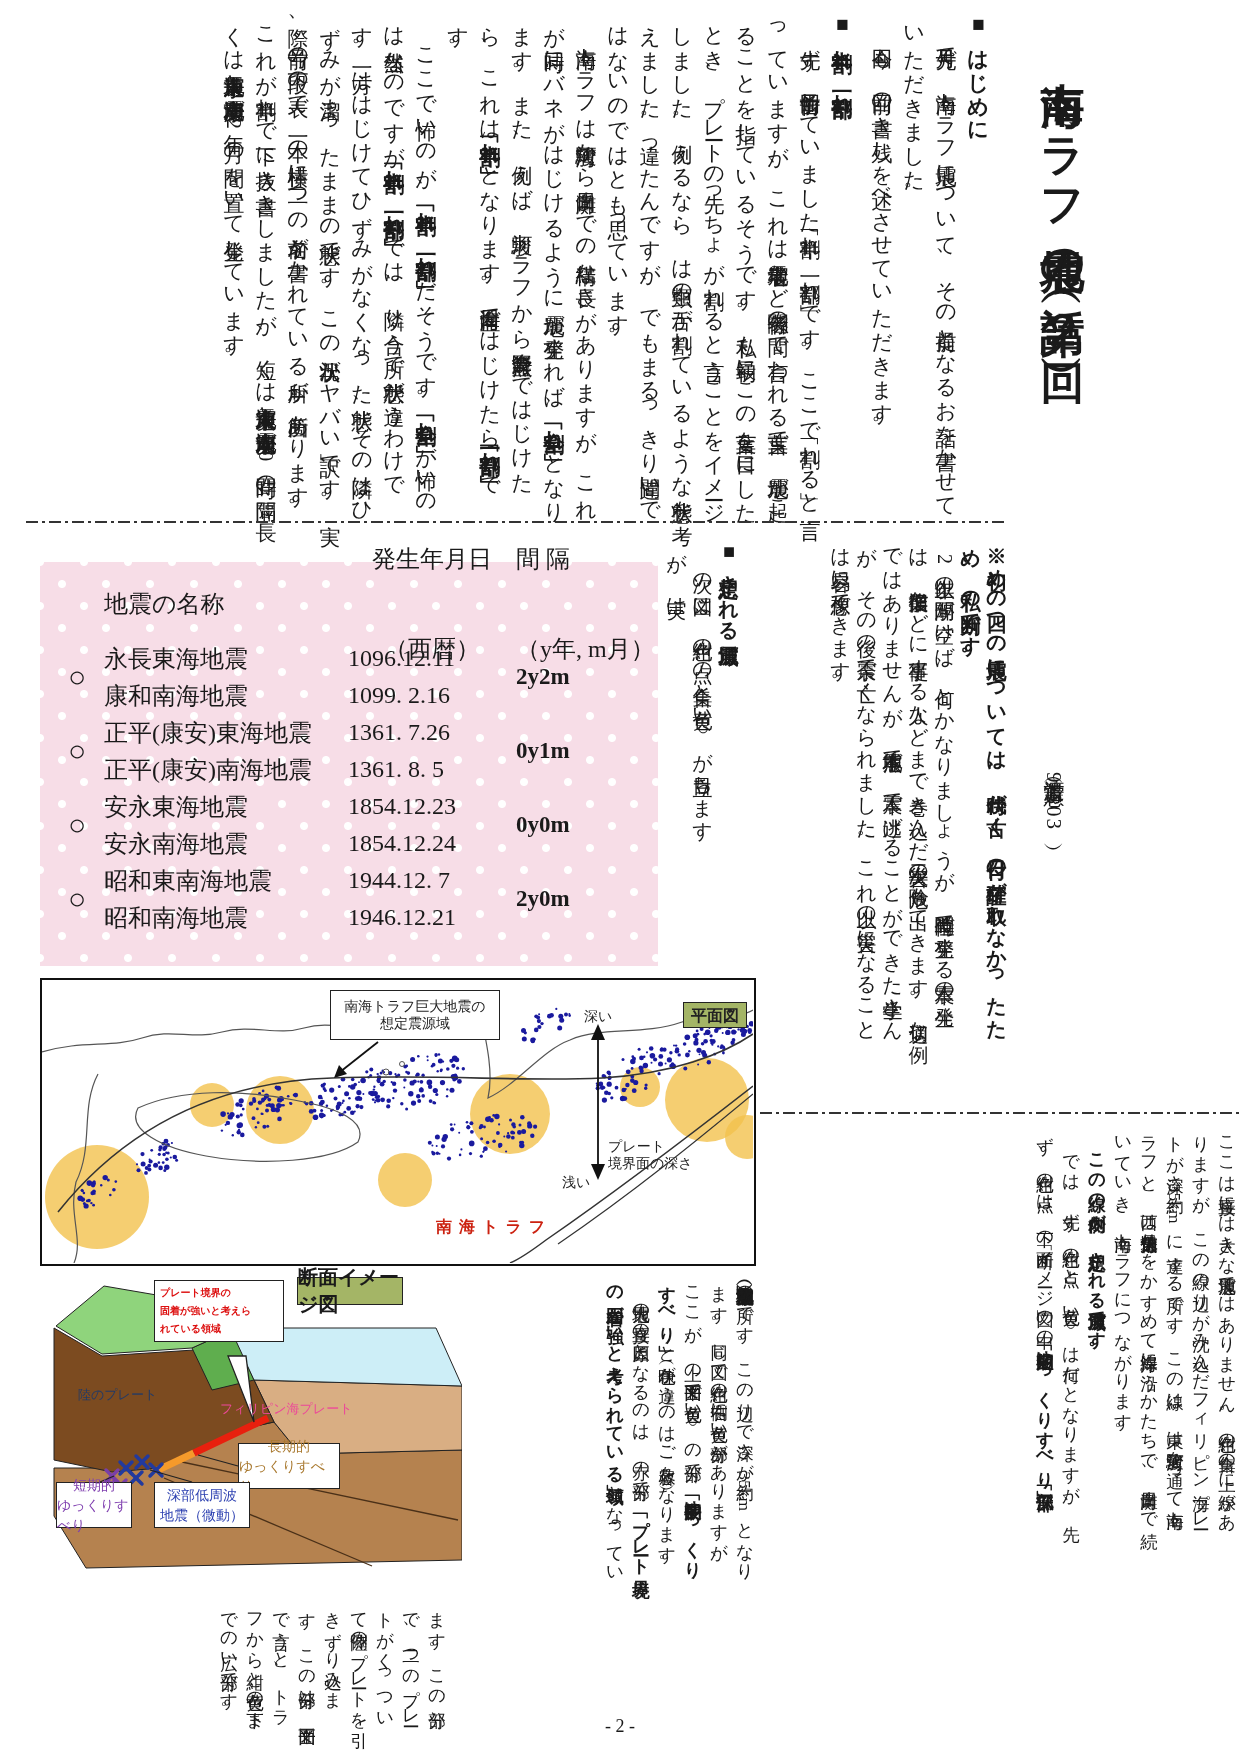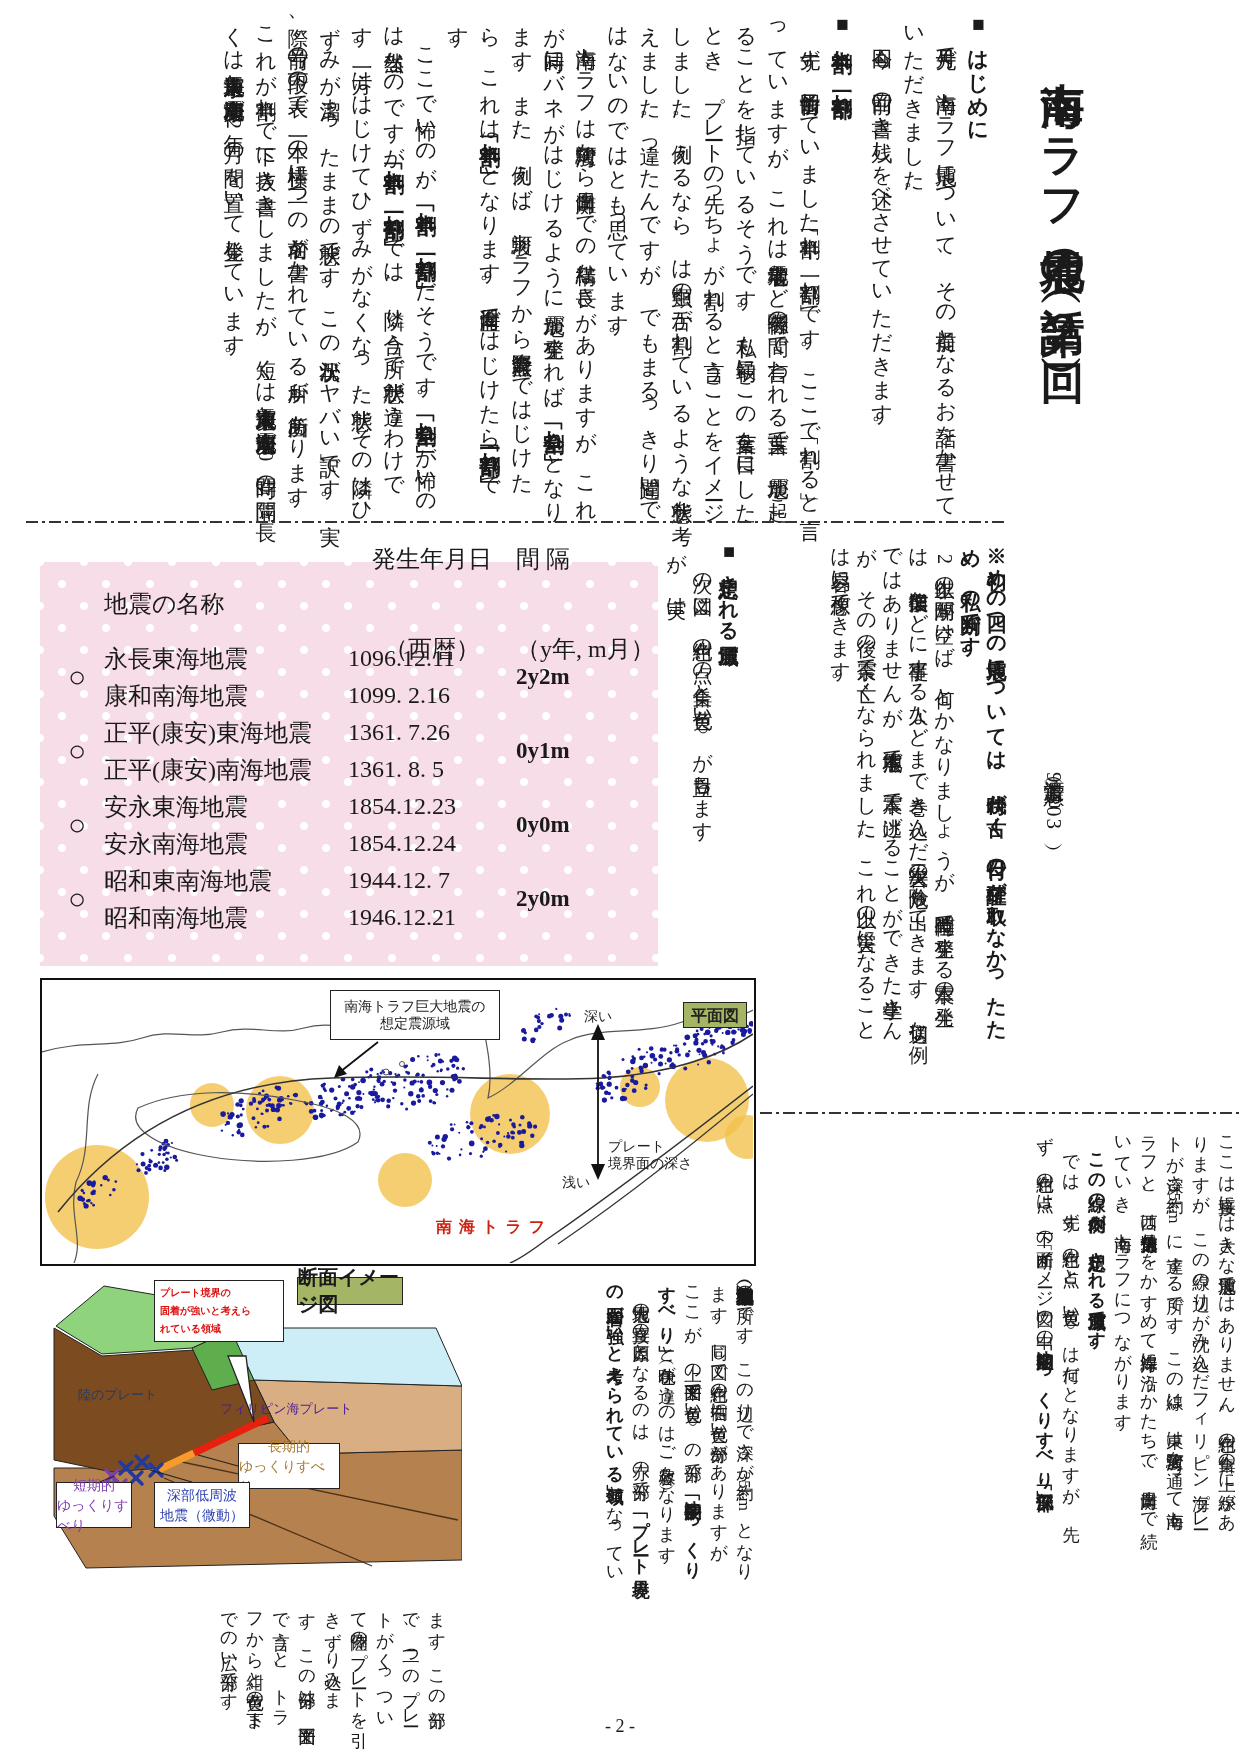--- a/index.html
+++ b/index.html
@@ -71,21 +71,21 @@
      border:1.5px solid #222;display:flex;align-items:center;justify-content:center;
      font-weight:bold;font-size:20px;}
   .d-callout{left:112px;top:8px;width:130px;background:#fff;border:1.5px solid #222;
      color:var(--callout-red,#dd1111);font-weight:bold;font-size:10px;line-height:18px;padding:3px 5px;}
   .d-box{background:#fff;border:1.5px solid #222;font-weight:normal;font-size:14px;line-height:20px;
      display:flex;flex-direction:column;align-items:center;justify-content:center;}
   .d-long{left:196px;top:171px;width:102px;height:46px;color:var(--long-slip-brown,#a9792f);}
   .d-tremor{left:112px;top:210px;width:96px;height:46px;color:var(--tremor-blue,#2b3fb0);}
   .d-short{left:14px;top:210px;width:76px;height:46px;color:var(--short-slip-purple,#8040b0);}
   .d-land{left:36px;top:114px;font-size:13px;color:#223a66;}
-  .d-phil{left:178px;top:128px;font-size:13px;color:#4c1d95;}
+  .d-phil{left:178px;top:128px;font-size:13px;color:#ec4899;}
 
   .page-number{position:absolute;left:575px;top:1716px;width:90px;text-align:center;font-size:18px;}
 </style>
 </head>
 <body>
 
 <div class="page">
 
   <div class="vtext title">南海トラフ地震の話（第２回）</div>
   <div class="vtext author">渡邉芳憲（9-503）</div>

